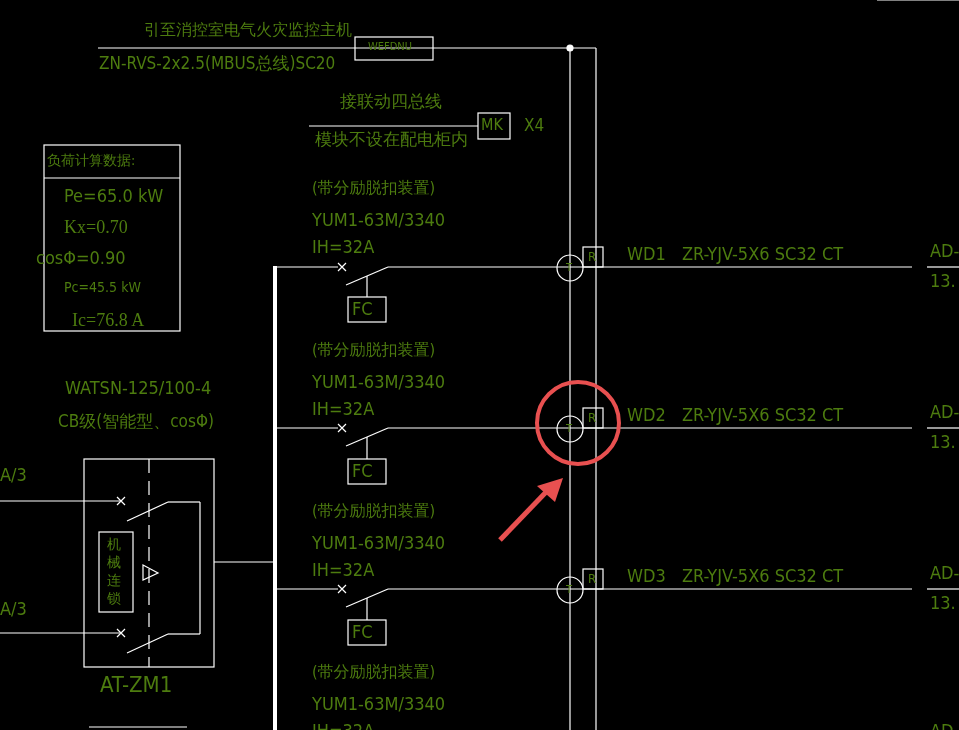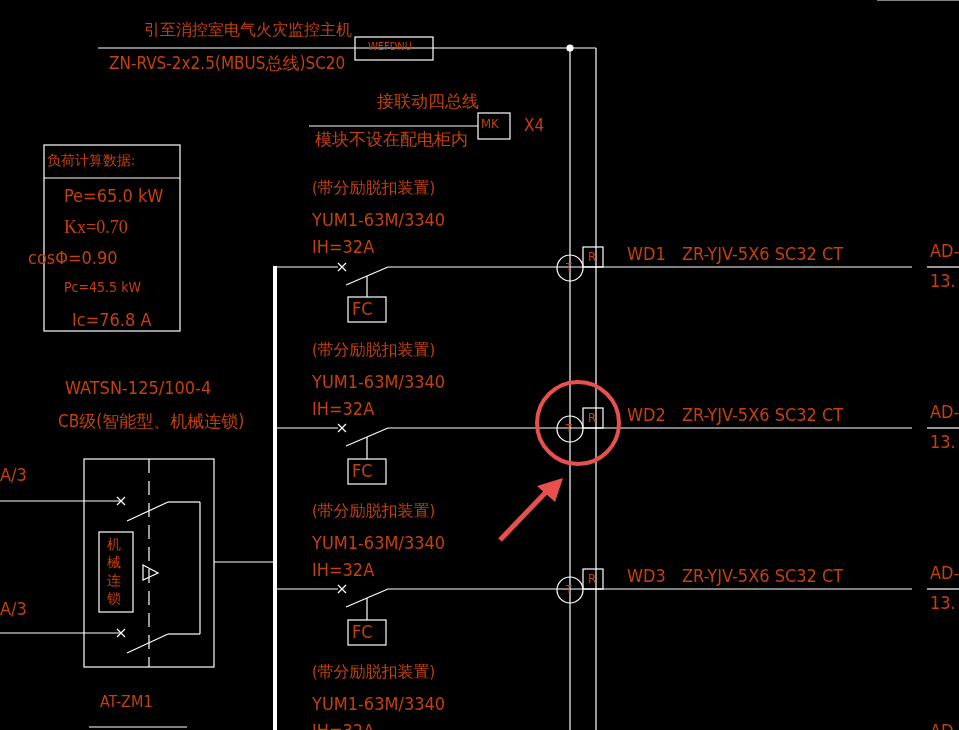--- a/index.html
+++ b/index.html
@@ -1,18 +1,18 @@
 <!DOCTYPE html>
 <html><head>
 <meta charset="utf-8">
 <style>
   html, body { margin:0; padding:0; background:#000; }
   body { width:959px; height:730px; overflow:hidden; position:relative; font-family:"DejaVu Sans", sans-serif; color:#fff; }
   svg { position:absolute; left:0; top:0; }
-  .t { position:absolute; white-space:nowrap; color:#c2410c; font-family:"DejaVu Sans Condensed","DejaVu Sans", sans-serif; letter-spacing:0px; line-height:1; }
+  .t { position:absolute; white-space:nowrap; color:#4d7c0f; font-family:"DejaVu Sans Condensed","DejaVu Sans", sans-serif; letter-spacing:0px; line-height:1; }
 </style>
 </head>
 <body>
 
 <svg width="959" height="730" viewBox="0 0 959 730">
   <g stroke="#fff" stroke-width="1.2" fill="none">
 
     <line x1="98" y1="48" x2="596" y2="48"></line>
     <rect x="355" y="37" width="78" height="23"></rect>
     <circle cx="570" cy="48" r="3" fill="#fff"></circle>
@@ -78,40 +78,40 @@
     <line x1="927" y1="589" x2="959" y2="589"></line>
     <line x1="877" y1="0" x2="959" y2="0"></line>
   </g>
 
   <circle cx="578" cy="423" r="41" stroke="#e85050" stroke-width="4" fill="none"></circle>
   <line x1="500" y1="540" x2="548" y2="490" stroke="#e85050" stroke-width="5"></line>
   <polygon points="563,478 537,486 555,502" fill="#e85050"></polygon>
 </svg>
 
 <div class="t" style="left:144px;top:22px;font-size:16px;">引至消控室电气火灾监控主机</div>
-<div class="t" style="left:99px;top:55px;font-size:17px;margin-left:10px;">ZN-RVS-2x2.5(MBUS总线)SC20</div>
+<div class="t" style="left:99px;top:55px;font-size:17px;">ZN-RVS-2x2.5(MBUS总线)SC20</div>
 <div class="t" style="left:368px;top:41px;font-size:11px;">WEFDNU</div>
-<div class="t" style="left:340px;top:93px;font-size:17px;margin-left:37px;">接联动四总线</div>
+<div class="t" style="left:340px;top:93px;font-size:17px;">接联动四总线</div>
 <div class="t" style="left:315px;top:131px;font-size:17px;">模块不设在配电柜内</div>
-<div class="t" style="left:481px;top:117px;font-size:13px;">MK</div>
+<div class="t" style="left:481px;top:117px;font-size:16px;">MK</div>
 <div class="t" style="left:524px;top:117px;font-size:17px;">X4</div>
 
 <div class="t" style="left:47px;top:153px;font-size:14px;">负荷计算数据:</div>
 <div class="t" style="left:64px;top:187px;font-size:18px;"><span>Pe=</span><span>65.0</span> <span>kW</span></div>
 <div class="t" style="left:64px;top:218px;font-size:18px;font-family:Liberation Serif, serif;"><span>Kx=</span><span>0.70</span></div>
-<div class="t" style="left:28px;top:249px;font-size:18px;"><span>cosΦ=</span><span>0.90</span></div>
+<div class="t" style="left:36px;top:249px;font-size:18px;"><span>cosΦ=</span><span>0.90</span></div>
 <div class="t" style="left:64px;top:280px;font-size:14px;"><span>Pc=</span><span>45.5</span> <span>kW</span></div>
-<div class="t" style="left:72px;top:311px;font-size:18px;"><span>Ic=</span><span>76.8</span> <span>A</span></div>
+<div class="t" style="left:72px;top:311px;font-size:18px;font-family:Liberation Serif, serif;"><span>Ic=</span><span>76.8</span> <span>A</span></div>
 
 <div class="t" style="left:65px;top:379px;font-size:18px;">WATSN-125/100-4</div>
-<div class="t" style="left:58px;top:413px;font-size:17px;">CB级(智能型、机械连锁)</div>
+<div class="t" style="left:58px;top:413px;font-size:17px;">CB级(智能型、cosΦ)</div>
 <div class="t" style="left:0px;top:466px;font-size:18px;">A/3</div>
 <div class="t" style="left:0px;top:600px;font-size:18px;">A/3</div>
 <div class="t" style="left:107px;top:536px;font-size:14px;width:18px;white-space:normal;line-height:18px;font-family:Liberation Mono, monospace;">机械连锁</div>
-<div class="t" style="left:100px;top:694px;font-size:16px;">AT-ZM1</div>
+<div class="t" style="left:100px;top:674px;font-size:22px;">AT-ZM1</div>
 
 <div class="t" style="left:312px;top:180px;font-size:16px;">(带分励脱扣装置)</div>
 <div class="t" style="left:312px;top:211px;font-size:18px;">YUM1-63M/3340</div>
 <div class="t" style="left:312px;top:238px;font-size:18px;">IH=32A</div>
 <div class="t" style="left:352px;top:300px;font-size:18px;">FC</div>
 <div class="t" style="left:566px;top:262px;font-size:11px;">T</div>
 <div class="t" style="left:588px;top:250px;font-size:13px;">R</div>
 <div class="t" style="left:627px;top:245px;font-size:18px;">WD1</div>
 <div class="t" style="left:682px;top:245px;font-size:18px;">ZR-YJV-5X6 SC32 CT</div>
 <div class="t" style="left:930px;top:242px;font-size:18px;">AD-</div>

